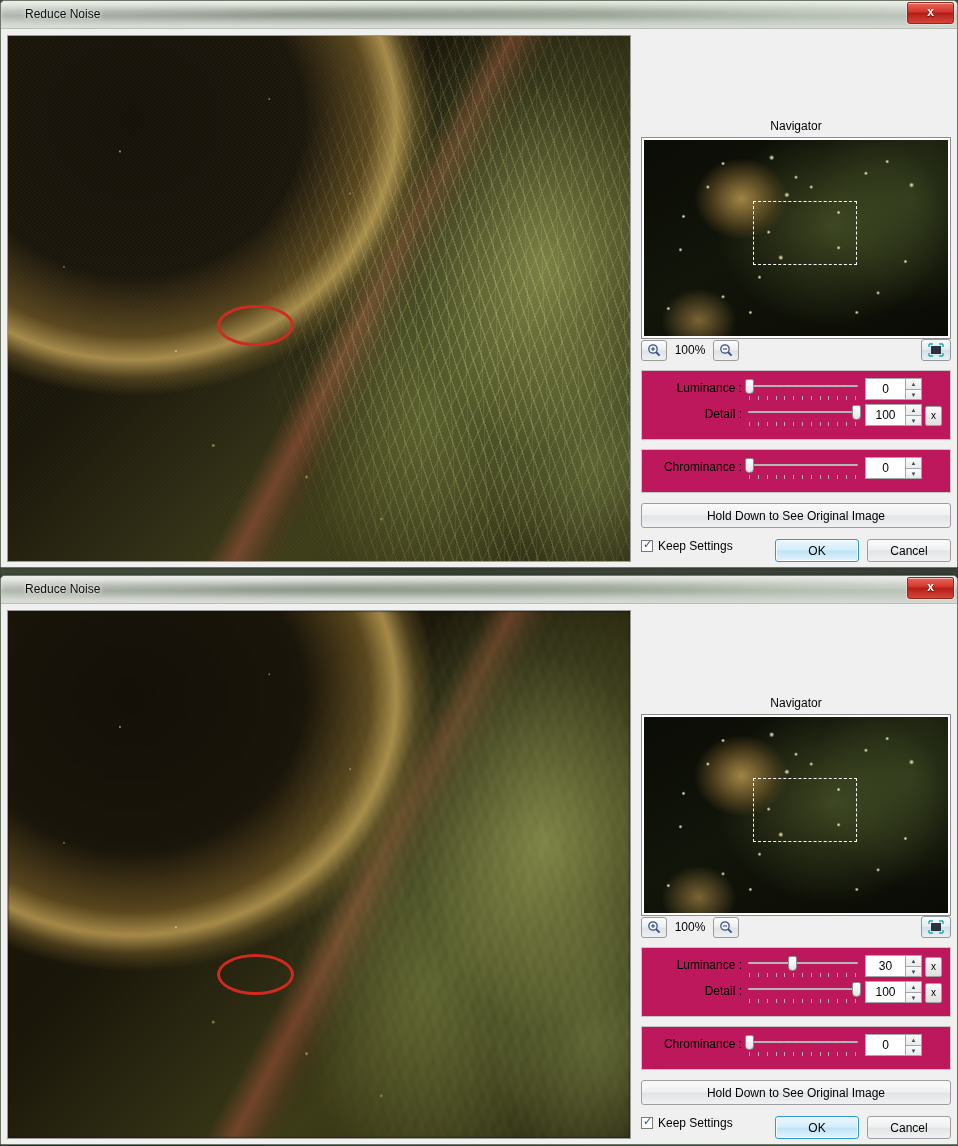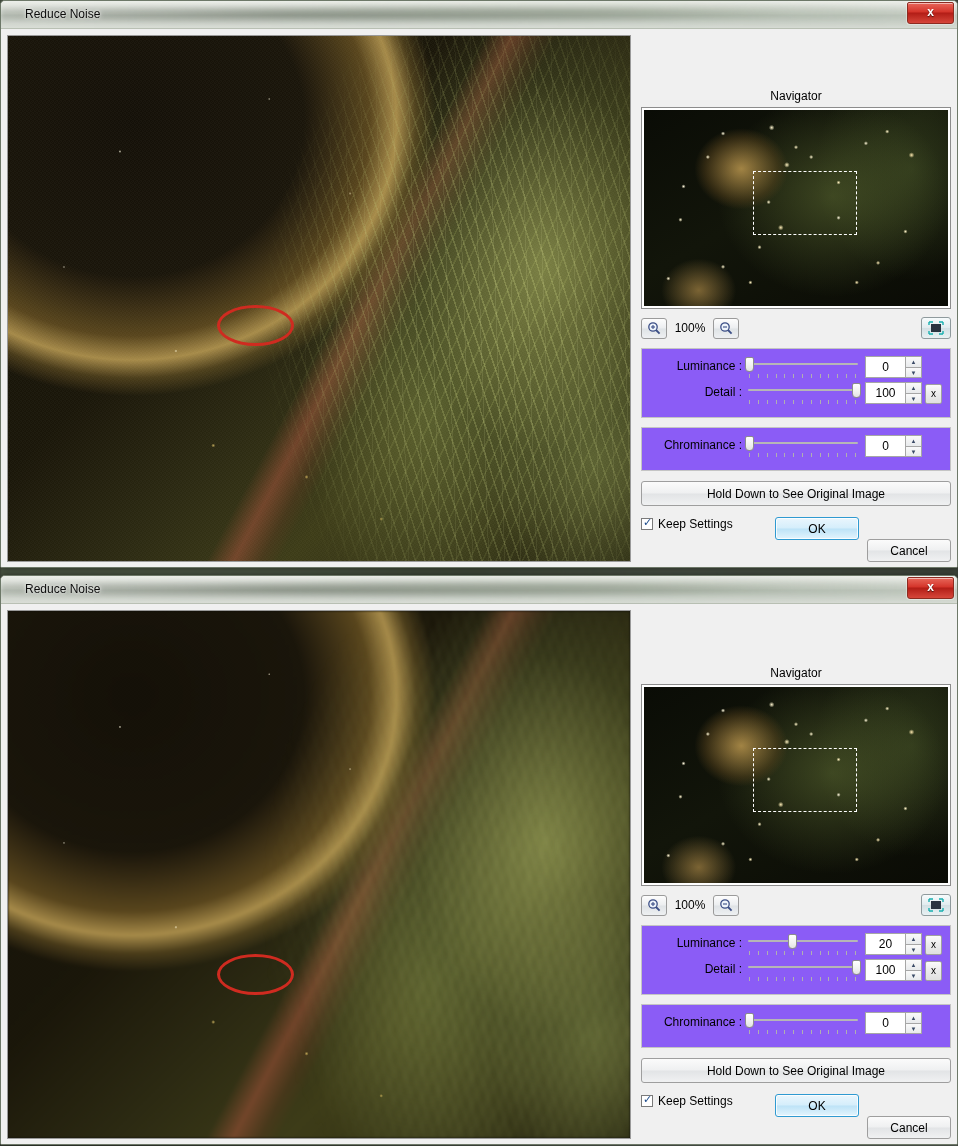--- a/index.html
+++ b/index.html
@@ -230,21 +230,20 @@
     width: 34%;
     height: 33%;
     border: 1px dashed #ffffff;
     box-sizing: border-box;
   }
 
   .zoom-row {
     display: flex;
     align-items: center;
     gap: 6px;
-    margin-top: 8px;
   }
   .sq-btn {
     width: 26px;
     height: 21px;
     border: 1px solid #9b9b9b;
     border-radius: 3px;
     background: linear-gradient(to bottom, #fdfdfd, #eceef0 48%, #dfe3e6 52%, #eef0f2);
     display: flex;
     align-items: center;
     justify-content: center;
@@ -267,21 +266,21 @@
     align-items: center;
     justify-content: center;
     cursor: pointer;
     box-sizing: border-box;
   }
 
   
   .group {
     margin-top: 9px;
     border: 1px solid #c4c4c4;
-    background: #8b5cf6;
+    background: #be185d;
     padding: 7px 8px 9px 8px;
     box-sizing: border-box;
   }
 
   .slider-row {
     display: flex;
     align-items: flex-start;
     margin-bottom: 2px;
   }
   .sl-label {
@@ -439,21 +438,20 @@
   }
   .btn-ok {
     border: 1px solid #2f9ad1;
     background: linear-gradient(to bottom, #eaf6fd, #d5eefb 48%, #bde3f7 52%, #e3f4fd);
     box-shadow: inset 0 0 0 1px rgba(255,255,255,.8);
     margin-right: 8px;
   }
   .btn-cancel {
     border: 1px solid #9e9e9e;
     background: linear-gradient(to bottom, #fbfbfb, #eff0f1 48%, #e2e4e6 52%, #f0f1f2);
-    margin-top: 22px;
   }
 
   
   .annot-ellipse {
     position: absolute;
     border: 3px solid #cf2b20;
     border-radius: 50%;
     pointer-events: none;
     z-index: 20;
   }
@@ -708,21 +706,21 @@
                 <i style="left:49%"></i>
                 <i style="left:57%"></i>
               <i style="left:65%"></i>
                 <i style="left:73%"></i>
                 <i style="left:81%"></i>
                 <i style="left:89%"></i>
                 <i style="left:97%"></i>
             </div>
           </div>
           <div class="spin-box">
-            <div class="spin-val">20</div>
+            <div class="spin-val">30</div>
             <div class="spin-btns">
               <span>▲</span>
               <span>▼</span>
             </div>
           </div>
           <div class="reset-btn">x</div>
         </div>
 
         <div class="slider-row">
           <div class="sl-label lbl-det">Detail :</div>

